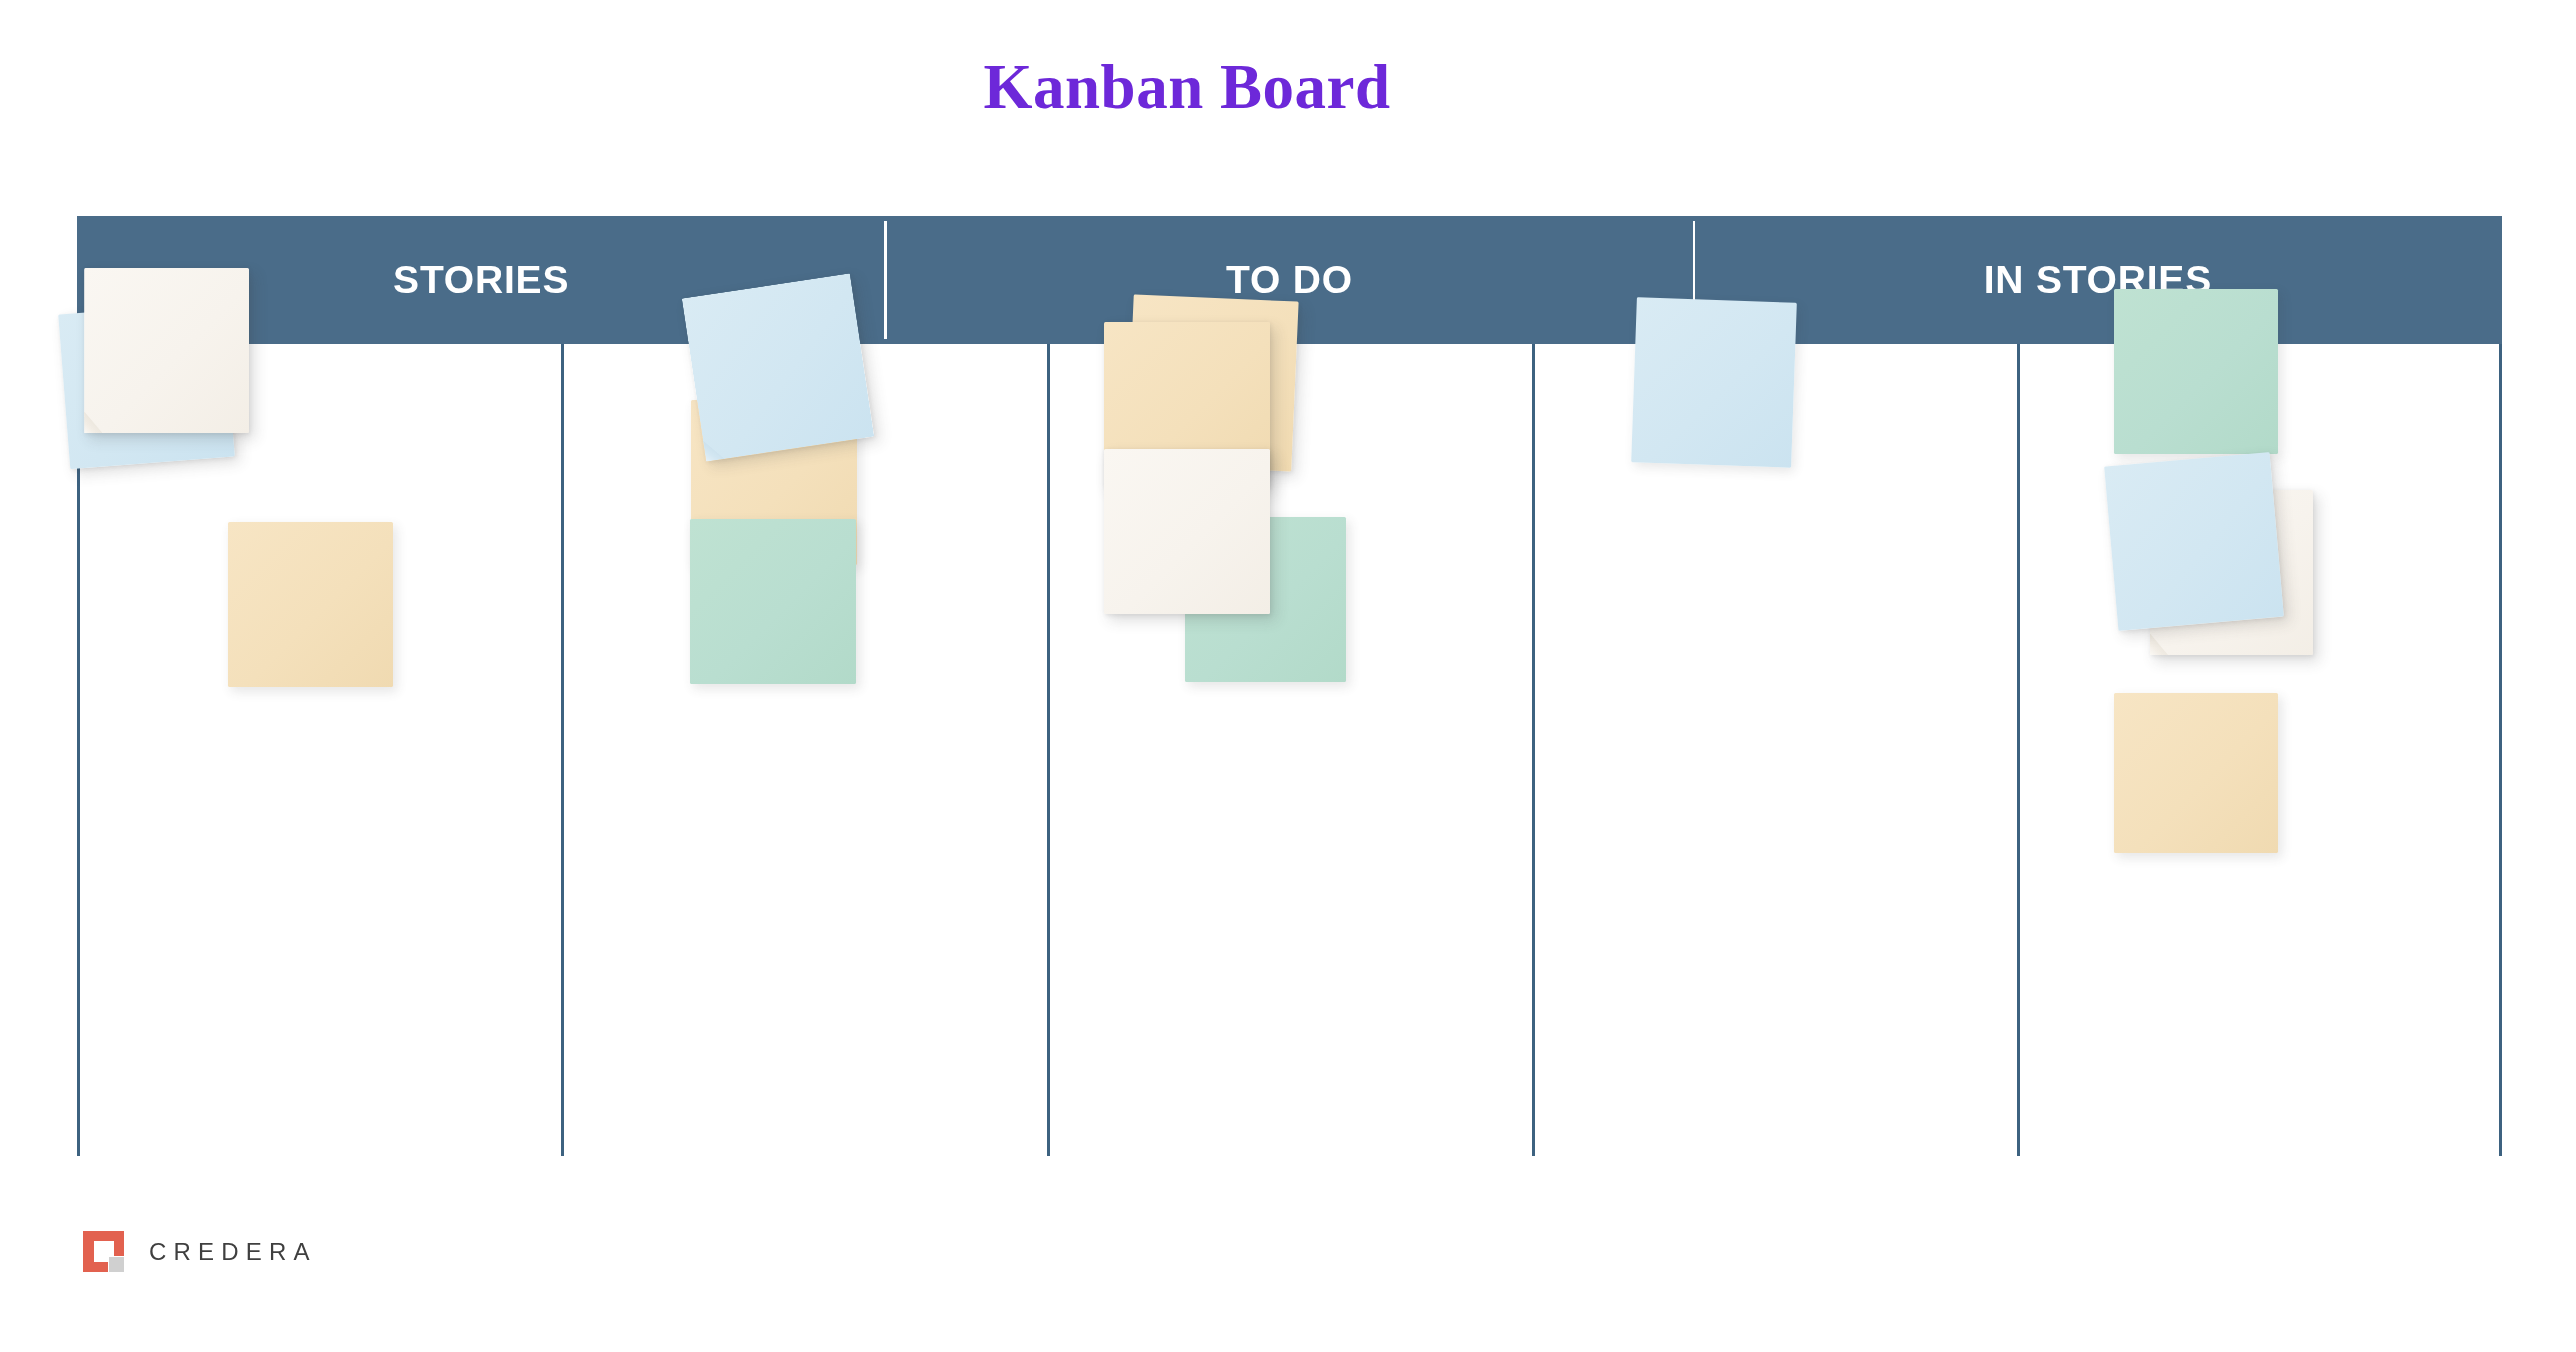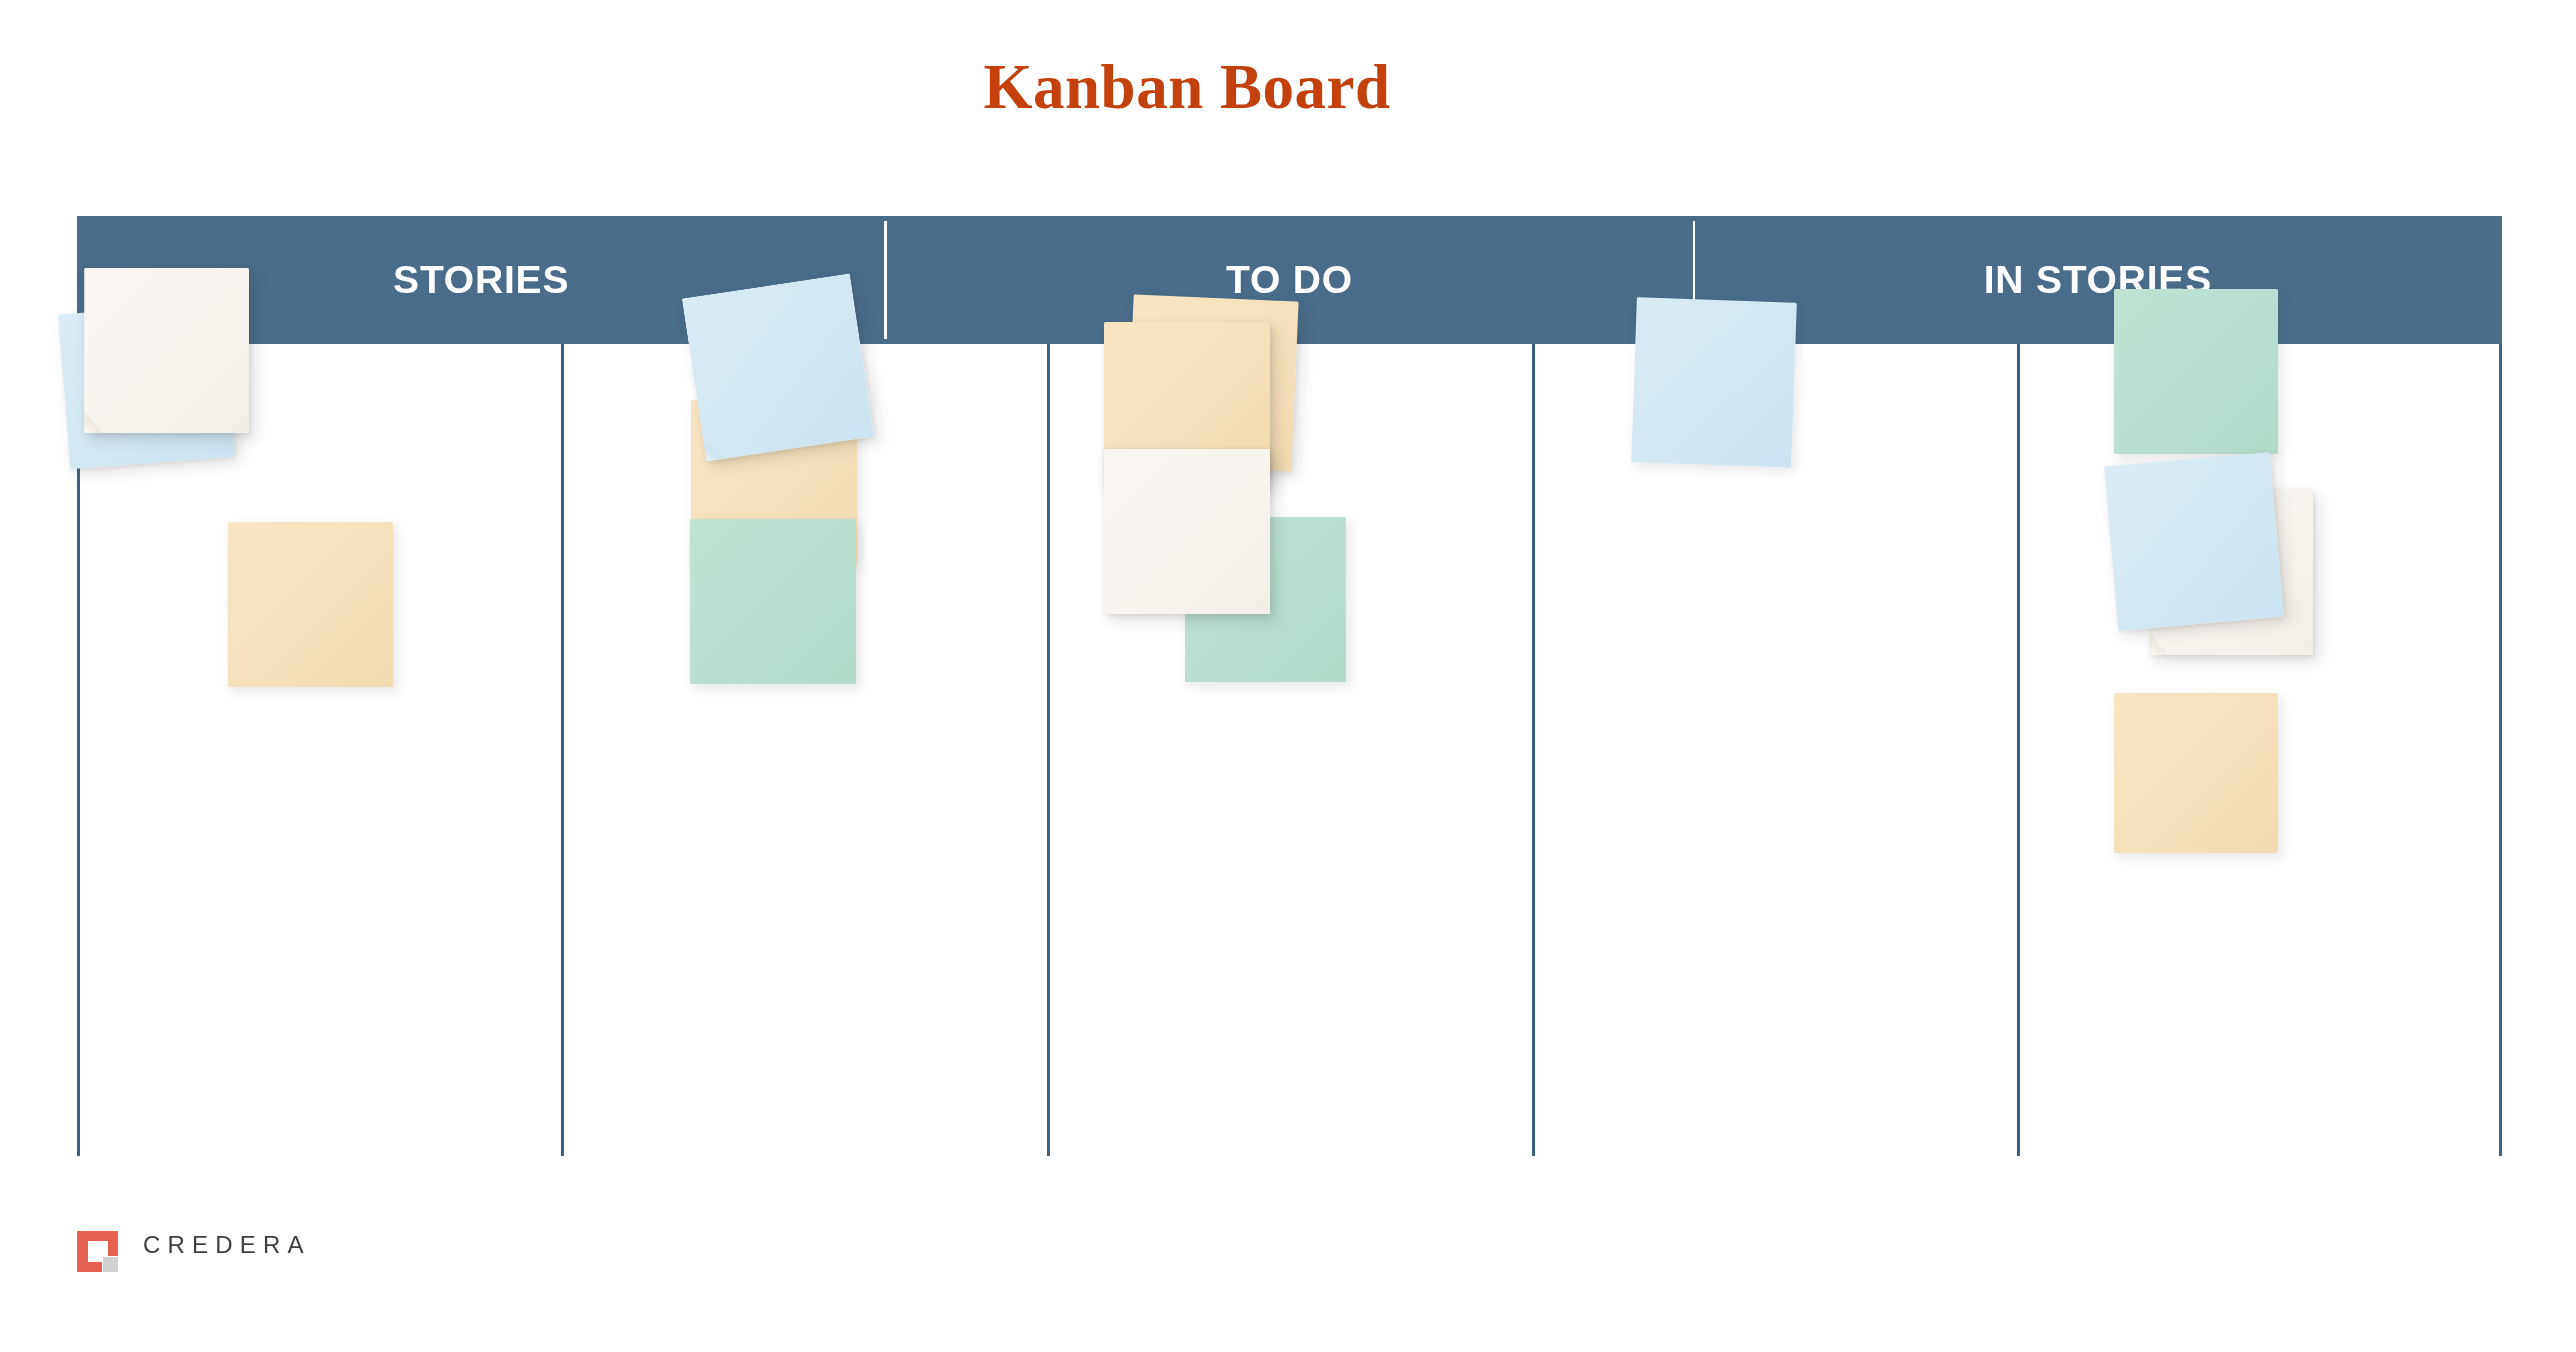--- a/index.html
+++ b/index.html
@@ -20,21 +20,21 @@
   #board-title {
     position: absolute;
     left: 0;
     top: 56px;
     width: 2374px;
     text-align: center;
     font-family: "Liberation Serif", serif;
     font-weight: 700;
     font-size: 63px;
     letter-spacing: 0.5px;
-    color: #c2410c;
+    color: #6d28d9;
     line-height: 1.0;
   }
 
   
   #board {
     position: absolute;
     left: 77px;
     top: 216px;
     width: 2425px;
     height: 939px;
@@ -140,23 +140,24 @@
     background: linear-gradient(225deg, rgba(0,0,0,0.10) 0%, rgba(0,0,0,0.03) 45%, rgba(255,255,255,0.0) 100%);
     filter: blur(0.5px);
   }
   .note-blue.note-curl  .curl { background: linear-gradient(225deg, #bcd7e6 0%, #d3e7f2 70%, #e6f1f8 100%); }
   .note-cream.note-curl .curl { background: linear-gradient(225deg, #e2dcd2 0%, #f2ede5 70%, #fbf9f5 100%); }
   .note-tan.note-curl   .curl { background: linear-gradient(225deg, #e4cda4 0%, #f1dcb6 70%, #f9ecd4 100%); }
 
   
   #credera-logo {
     position: absolute;
-    left: 77px;
+    left: 83px;
     top: 1231px;
     display: flex;
+    align-items: center;
   }
   .logo-mark {
     position: relative;
     width: 41px;
     height: 41px;
     flex: none;
   }
   .logo-mark-square {
     position: absolute;
     left: 0; top: 0;

